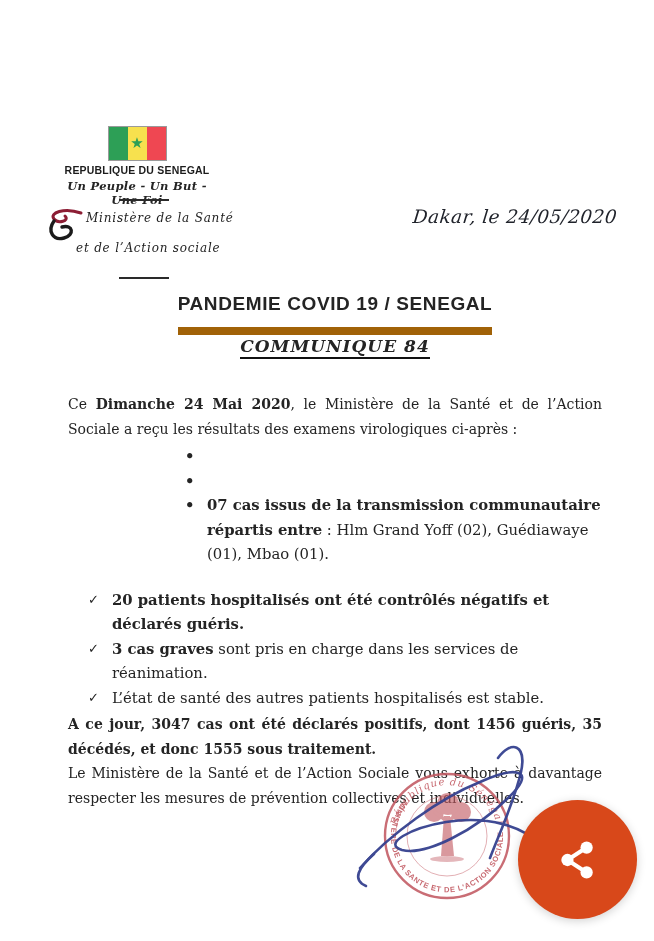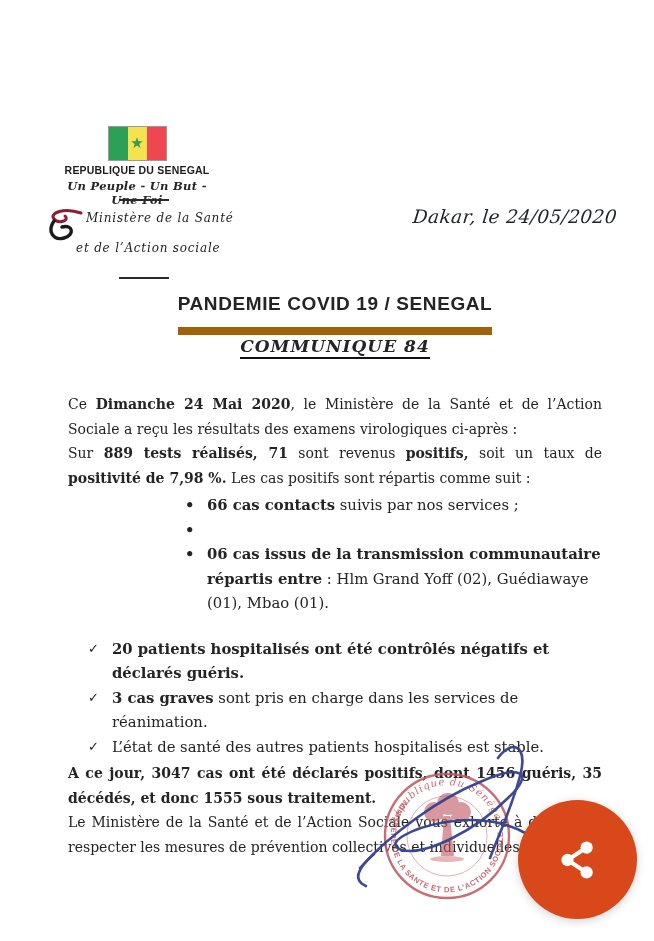--- a/index.html
+++ b/index.html
@@ -86,33 +86,31 @@
   <div class="content">
     <h1 class="t-main">
       <span>PANDEMIE COVID 19 / SENEGAL</span>
     </h1>
     <h2 class="t-sub">
       <span>COMMUNIQUE 84</span>
     </h2>
 
     <p><span>Ce </span><span class="b">Dimanche 24 Mai 2020</span><span>, le Ministère de la Santé et de l’Action Sociale a reçu les résultats des examens virologiques ci-après :</span></p>
 
-    <p><span>Sur </span><span class="b">889 tests réalisés, 71</span><span> sont revenus </span><span class="b">positifs,</span><span> soit un taux de </span><span class="b">positivité de 7,98 %.</span><span> Les cas positifs sont répartis comme suit :</span></p>
 
     <ul class="bullets">
       <li>
         <span class="marker b">•</span>
-        <span><span class="b">66 cas contacts</span><span> suivis par nos services ;</span></span>
       </li>
       <li>
         <span class="marker b">•</span>
       </li>
       <li>
         <span class="marker b">•</span>
-        <span><span class="b">06 cas issus de la transmission communautaire répartis entre</span><span> :  Hlm Grand Yoff (02), Guédiawaye (01), Mbao (01).</span></span>
+        <span><span class="b">07 cas issus de la transmission communautaire répartis entre</span><span> :  Hlm Grand Yoff (02), Guédiawaye (01), Mbao (01).</span></span>
       </li>
     </ul>
 
     <ul class="checks">
       <li>
         <span class="marker">✓</span>
         <span><span class="b">20 patients hospitalisés ont été contrôlés négatifs et déclarés guéris.</span><span></span></span>
       </li>
       <li>
         <span class="marker">✓</span>

